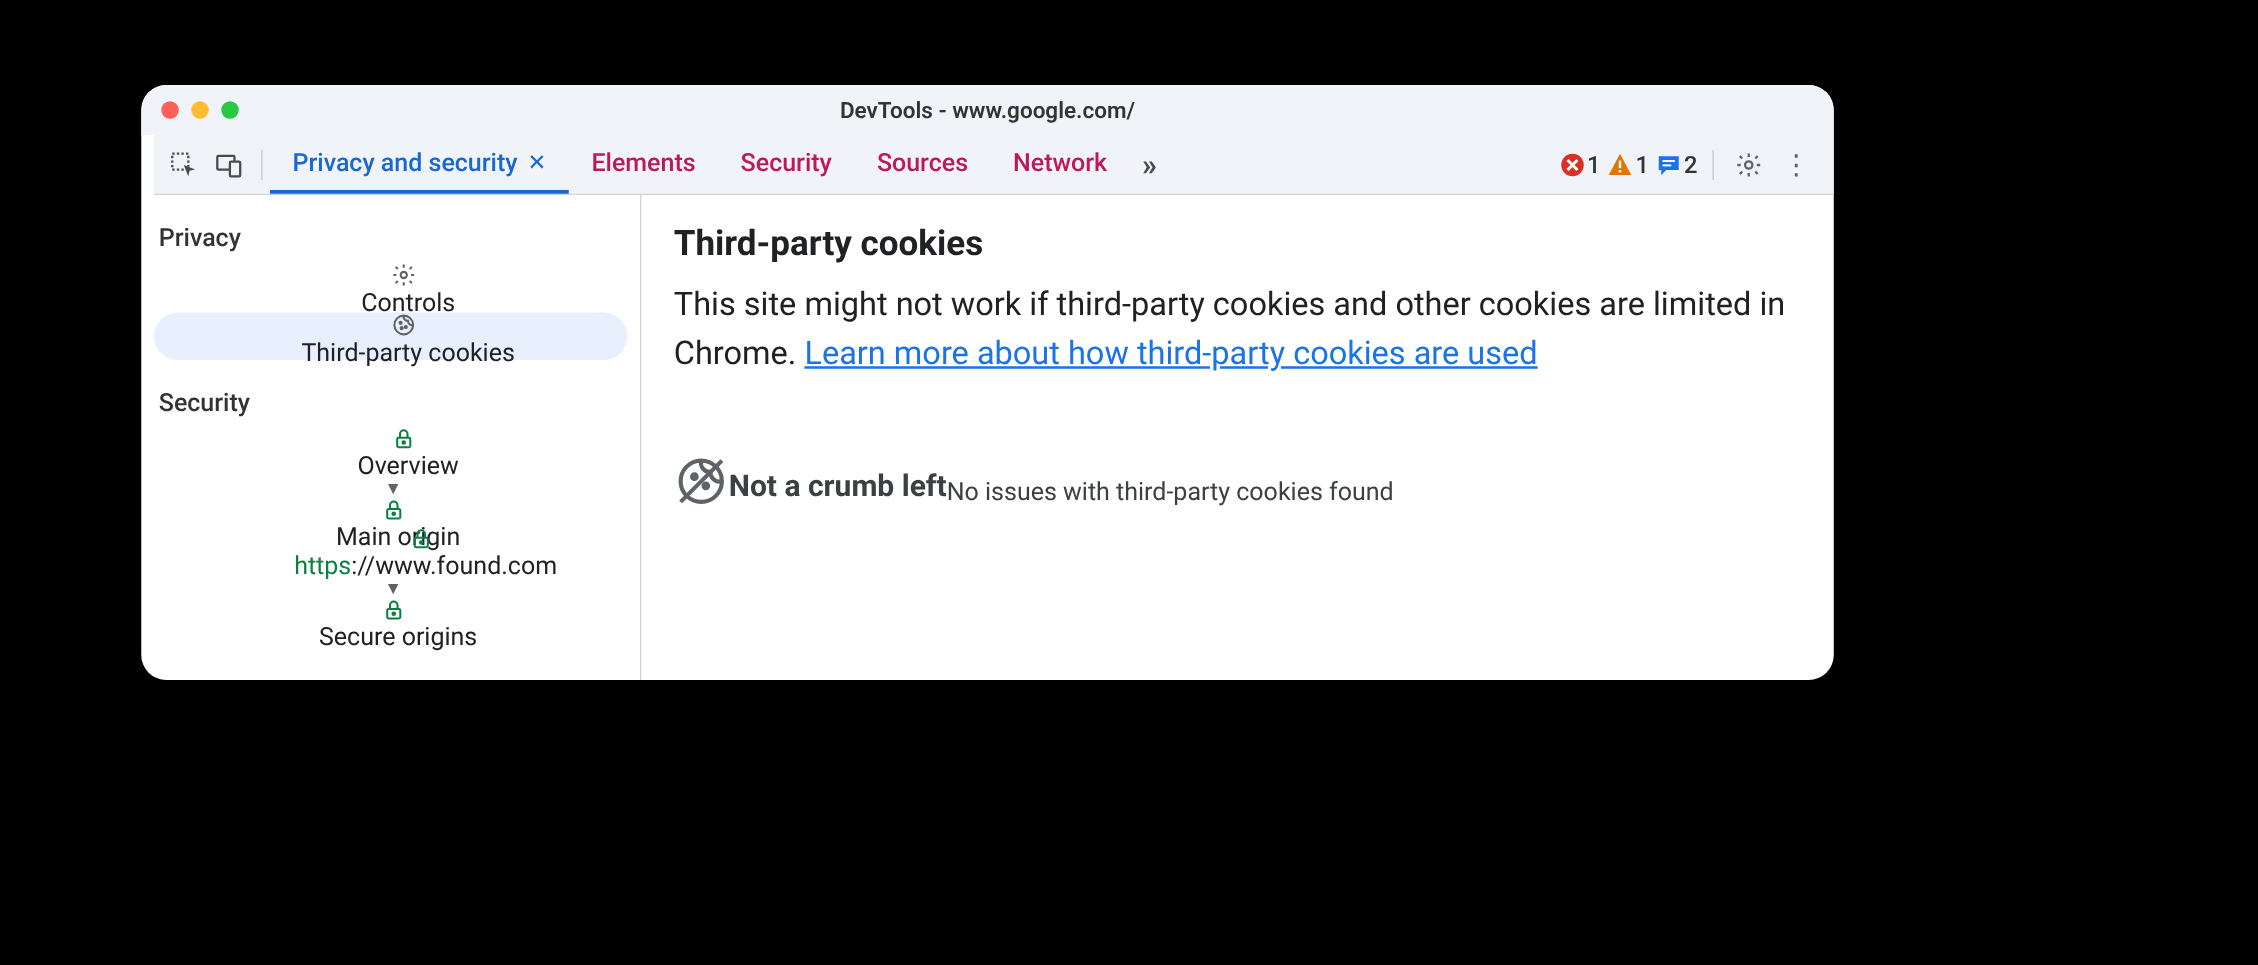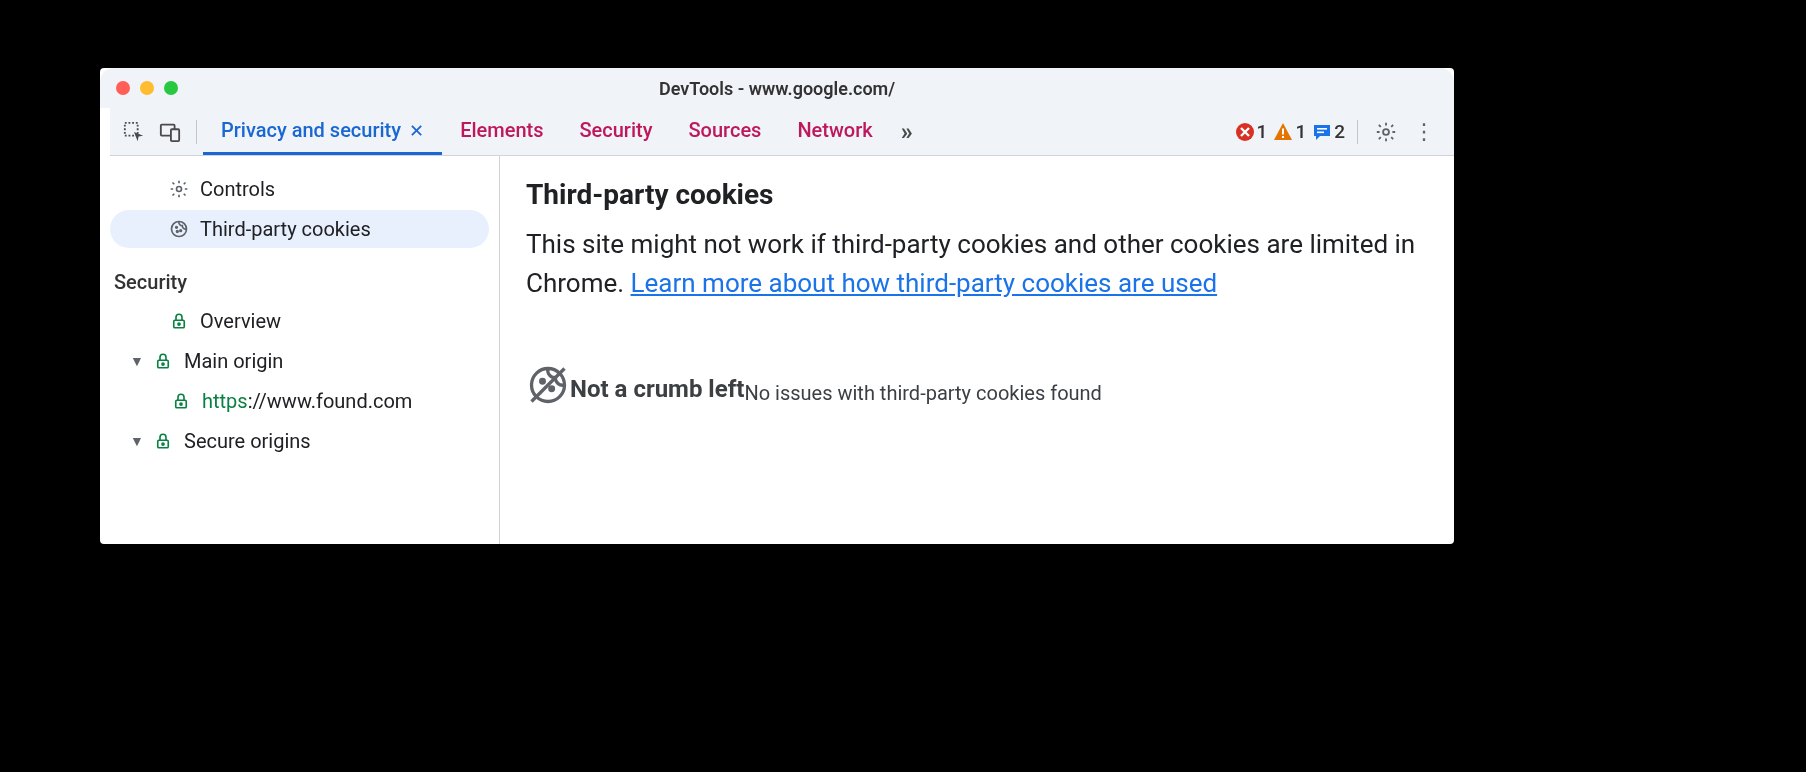--- a/index.html
+++ b/index.html
@@ -5,26 +5,26 @@
   * { box-sizing: border-box; margin: 0; padding: 0; }
   body {
     background: #000;
     width: 1806px;
     height: 772px;
     font-family: -apple-system, BlinkMacSystemFont, "Segoe UI", Roboto, Arial, sans-serif;
     overflow: hidden;
   }
   .window {
     position: absolute;
-    left: 100px;
+    left: 113px;
     top: 68px;
     width: 1354px;
     height: 476px;
     background: #fff;
-    border-radius: 4px;
+    border-radius: 20px;
     box-shadow: 0 10px 40px rgba(0,0,0,0.5);
     overflow: hidden;
     display: flex;
     flex-direction: column;
   }
   .titlebar {
     height: 40px;
     background: #f0f3f7;
     display: flex;
     align-items: center;
@@ -126,20 +126,21 @@
   }
   .tree-row {
     display: flex;
     align-items: center;
     height: 38px;
     font-size: 20px;
     color: #202124;
     border-radius: 20px;
     margin: 2px 10px;
     padding-right: 10px;
+    flex-direction: column;
   }
   .tree-row.selected {
     background: #e8f0fe;
   }
   .arrow-slot { width: 26px; display:flex; justify-content:center; color:#5f6368; font-size:14px; }
   .indent0 { padding-left: 14px; }
   .indent1 { padding-left: 30px; }
   .indent2 { padding-left: 58px; }
   .row-icon {
     width: 26px; display:flex; justify-content:center; align-items:center;
@@ -262,20 +263,21 @@
           <path d="M12 2v3M12 19v3M4.2 4.2l2.1 2.1M17.7 17.7l2.1 2.1M2 12h3M19 12h3M4.2 19.8l2.1-2.1M17.7 6.3l2.1-2.1"></path>
         </svg>
       </div>
       <div class="ticon" style="font-size:22px;color:#5f6368">⋮</div>
     </div>
   </div>
 
   <div class="content">
 
     <div class="sidebar">
+      <div class="section-title">Privacy</div>
 
       <div class="tree-row indent1">
         <span class="arrow-slot"></span>
         <span class="row-icon">
           <svg width="20" height="20" viewBox="0 0 24 24" fill="none" stroke="#5f6368" stroke-width="2">
               <circle cx="12" cy="12" r="3"></circle>
               <path d="M12 2v3M12 19v3M4.2 4.2l2.1 2.1M17.7 17.7l2.1 2.1M2 12h3M19 12h3M4.2 19.8l2.1-2.1M17.7 6.3l2.1-2.1"></path>
             </svg>
         </span>
         <span class="row-label">Controls</span>

